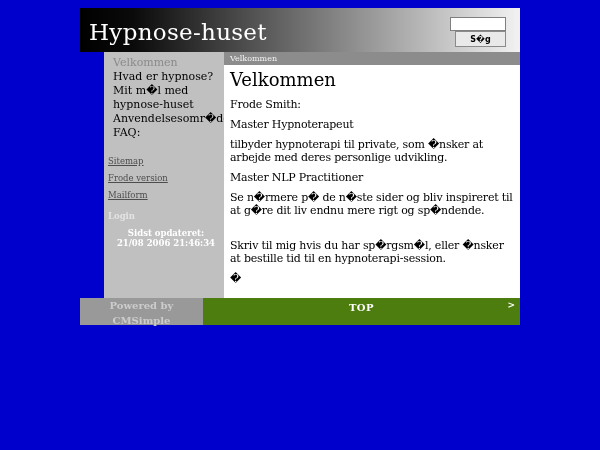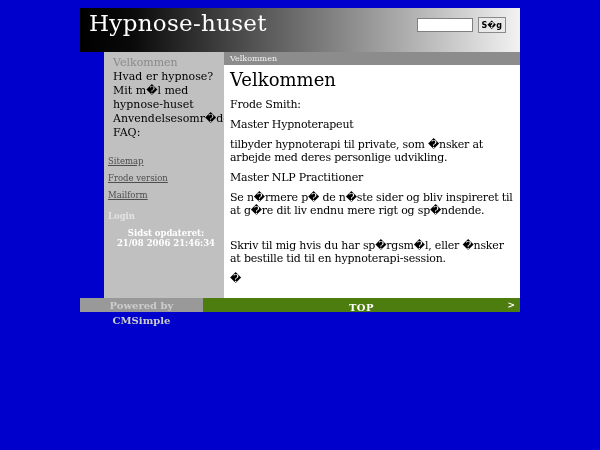--- a/index.html
+++ b/index.html
@@ -15,32 +15,32 @@
     width: 440px;
   }
   
   .header {
     position: relative;
     height: 44px;
     background: linear-gradient(to right, #000000 0%, #0a0a0a 12%, #f2f2f2 100%);
   }
   .site-title {
     margin: 0;
-    padding: 4px 0 0 9px;
+    padding: 13px 0 0 9px;
     font-size: 23px;
     font-weight: 400;
     color: #ffffff;
     letter-spacing: 0.3px;
     line-height: 1;
   }
   .search {
     position: absolute;
     top: 9px; right: 14px;
     display: flex;
-    align-items: center;
+    flex-direction: column;
   }
   .search input {
     width: 50px; height: 12px;
     border: 1px solid #7f7f7f;
     background: #ffffff;
     font-size: 9px;
     padding: 0 2px;
     font-family: "DejaVu Sans", "Liberation Sans", sans-serif;
   }
   .search button {
@@ -123,21 +123,21 @@
     margin: 0 6px 7px 6px;
     font-size: 11px;
     line-height: 13px;
     letter-spacing: -0.2px;
     color: #000000;
   }
   .content p.p-gap { margin-top: 22px; }
   
   .footer {
     display: flex;
-    height: 14px;
+    height: 27px;
   }
   .powered {
     width: 123px;
     background: #999999;
     color: #cccccc;
     font-size: 10px;
     font-weight: bold;
     line-height: 15px;
     text-align: center;
     cursor: pointer;

